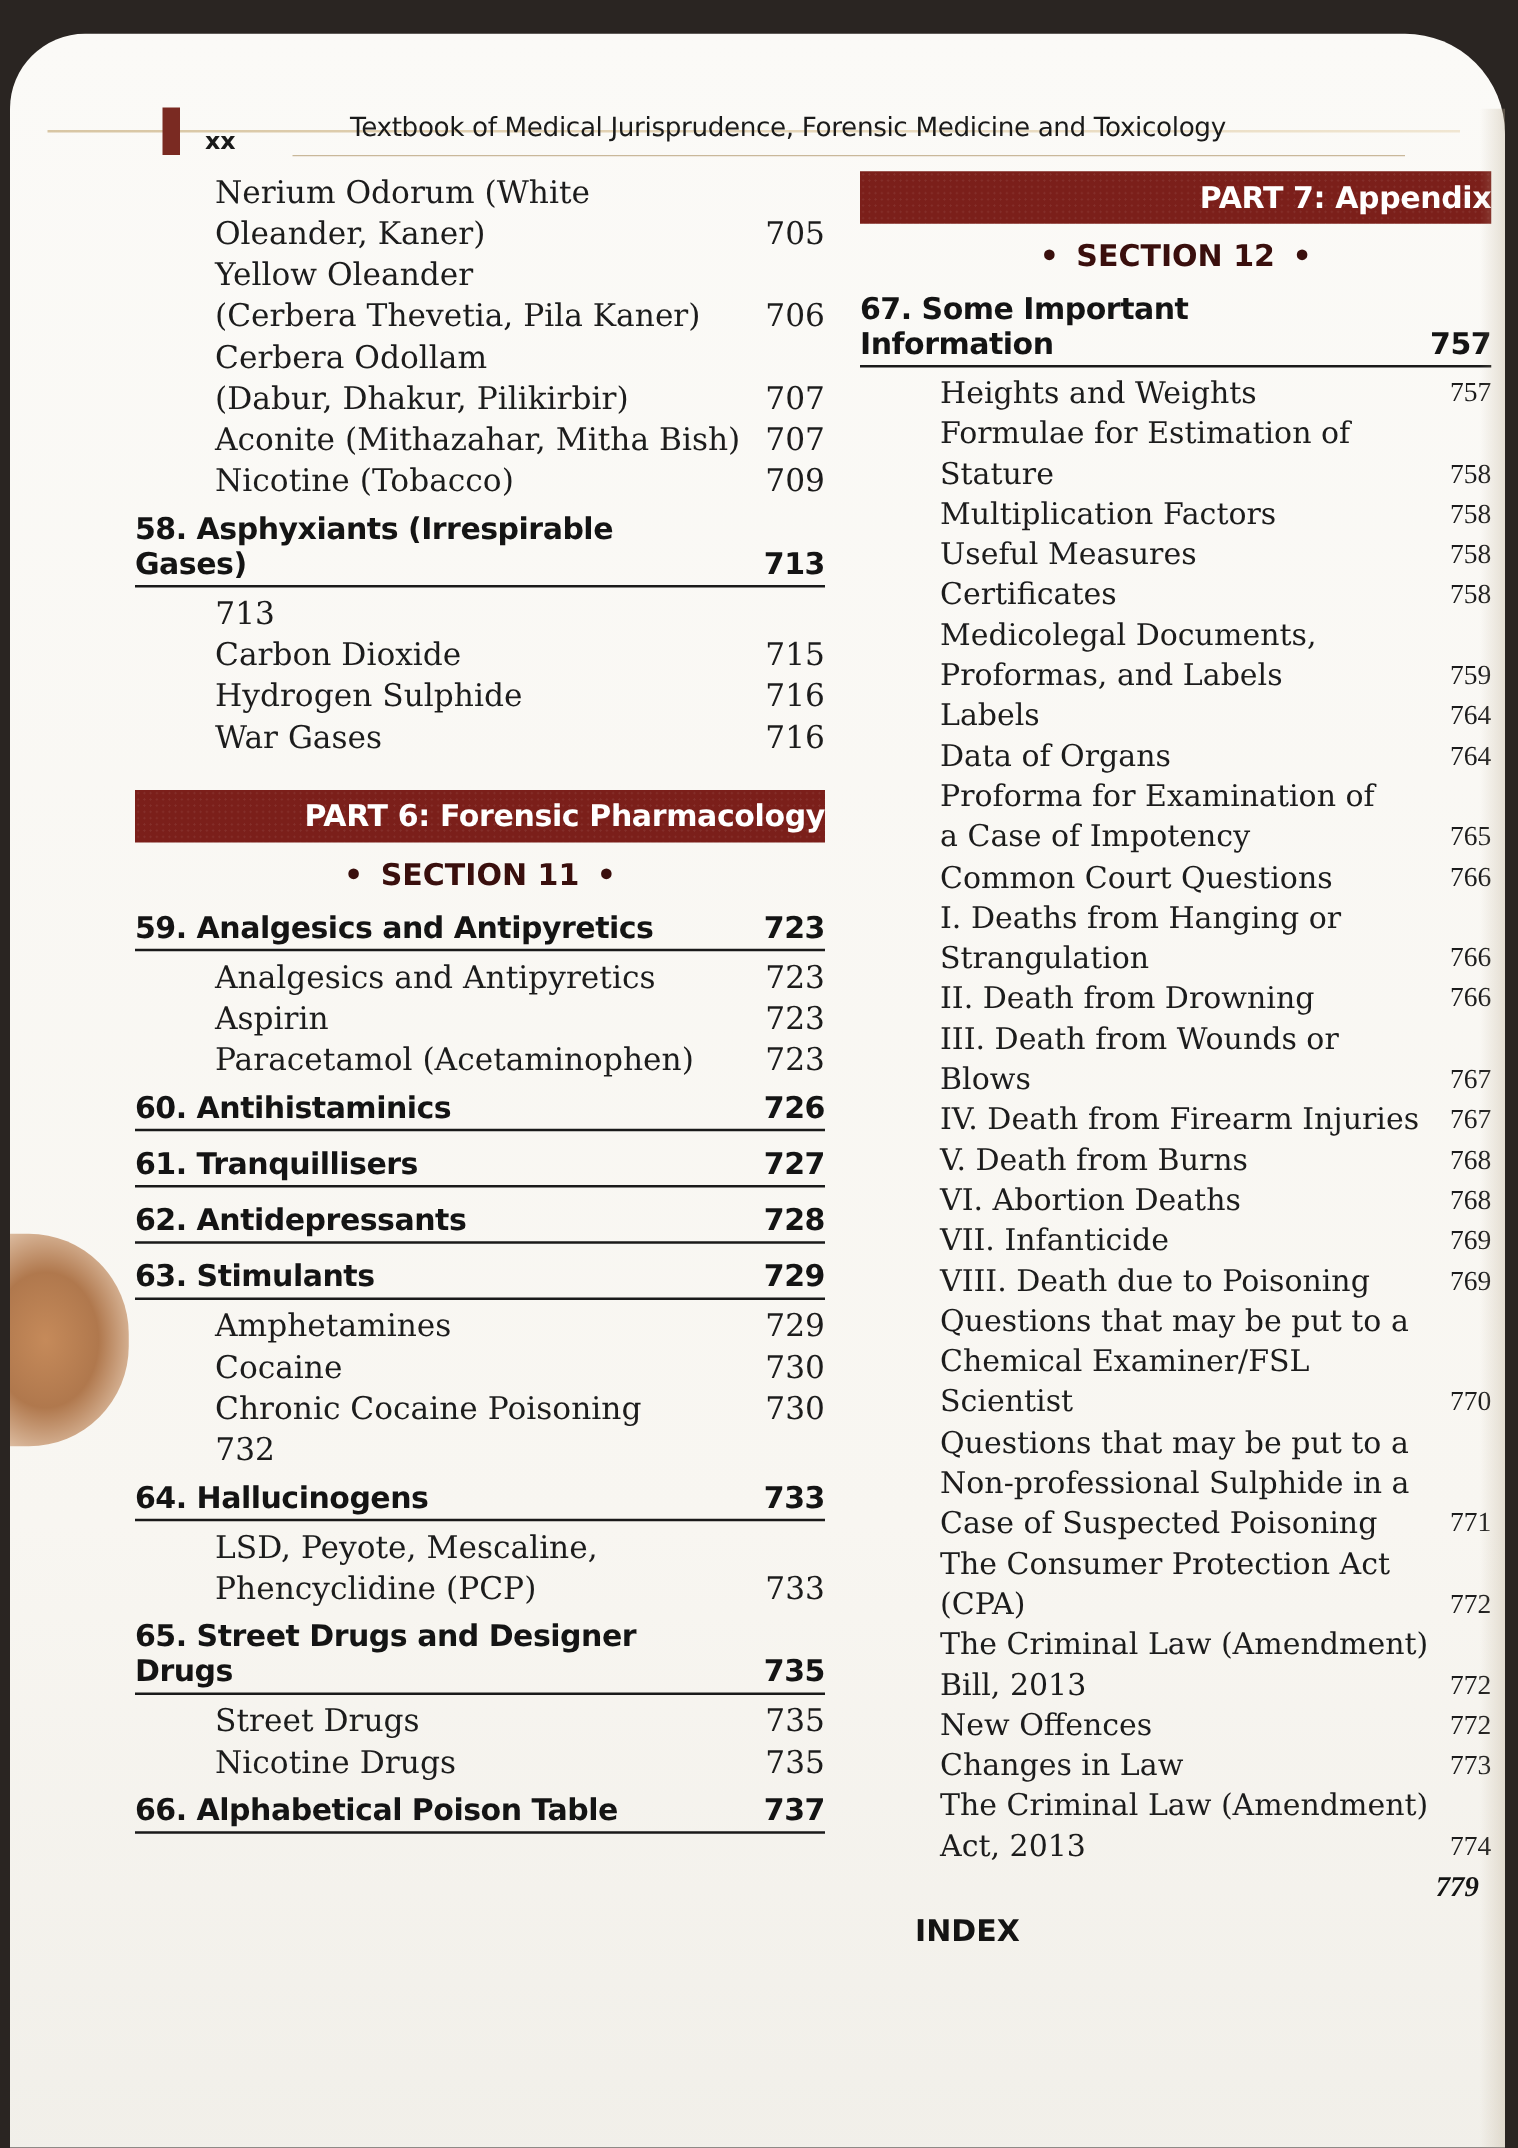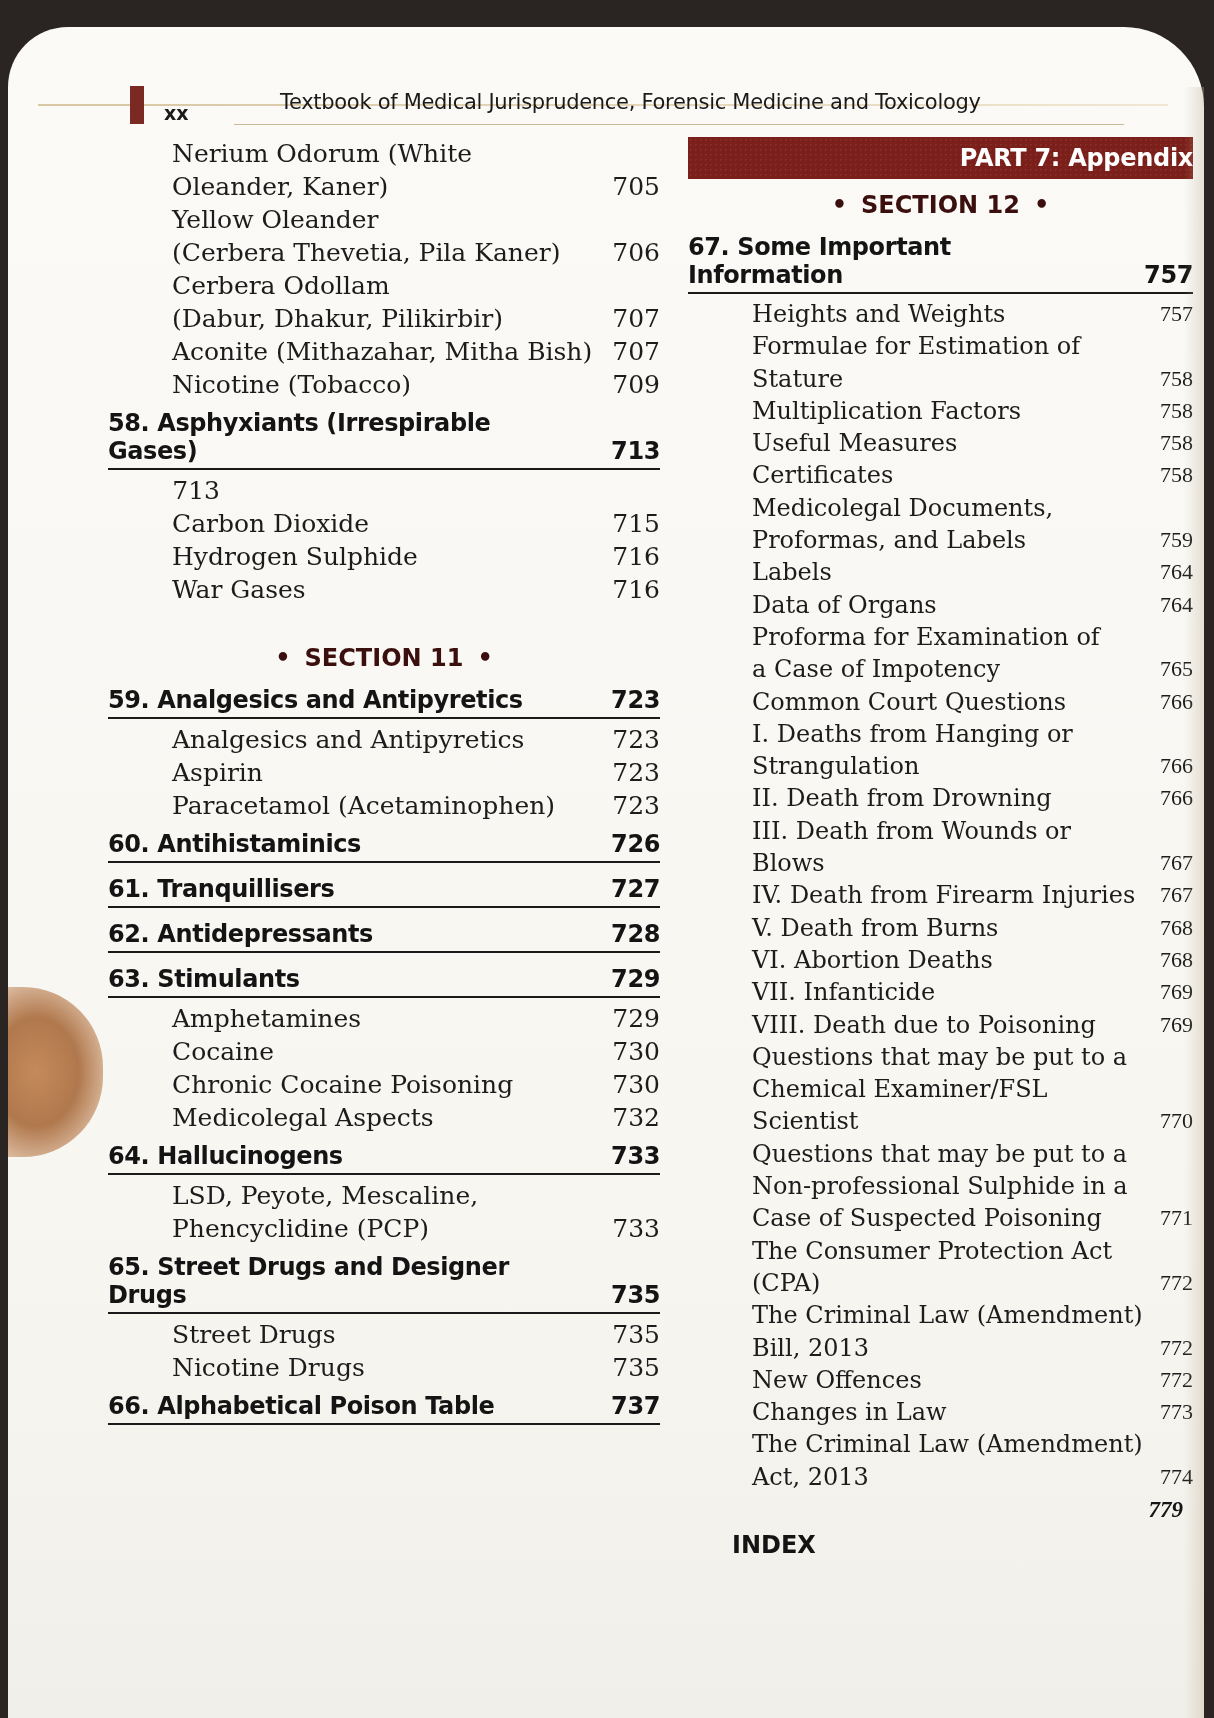--- a/index.html
+++ b/index.html
@@ -150,20 +150,21 @@
     <div class="entry sub">
         <span class="txt">Hydrogen Sulphide</span>
         <span class="pg">716</span>
       </div>
     <div class="entry sub">
         <span class="txt">War Gases</span>
         <span class="pg">716</span>
       </div>
 
     <div class="gap"></div>
+    <div class="banner">PART 6: Forensic Pharmacology</div>
     <div class="section"><span class="dot">•</span><span>SECTION 11</span><span class="dot">•</span></div>
 
     <div class="entry chap">
         <span>59. Analgesics and Antipyretics</span>
         <span class="pg">723</span>
       </div>
     <div class="entry sub">
         <span class="txt">Analgesics and Antipyretics</span>
         <span class="pg">723</span>
       </div>
@@ -199,21 +200,20 @@
       </div>
     <div class="entry sub">
         <span class="txt">Cocaine</span>
         <span class="pg">730</span>
       </div>
     <div class="entry sub">
         <span class="txt">Chronic Cocaine Poisoning</span>
         <span class="pg">730</span>
       </div>
     <div class="entry sub">
-        <span class="txt">Medicolegal Aspects</span>
         <span class="pg">732</span>
       </div>
 
     <div class="entry chap">
         <span>64. Hallucinogens</span>
         <span class="pg">733</span>
       </div>
     <div class="entry sub">
         <span class="txt">LSD, Peyote, Mescaline,</span>
         <span class="pg"></span>

